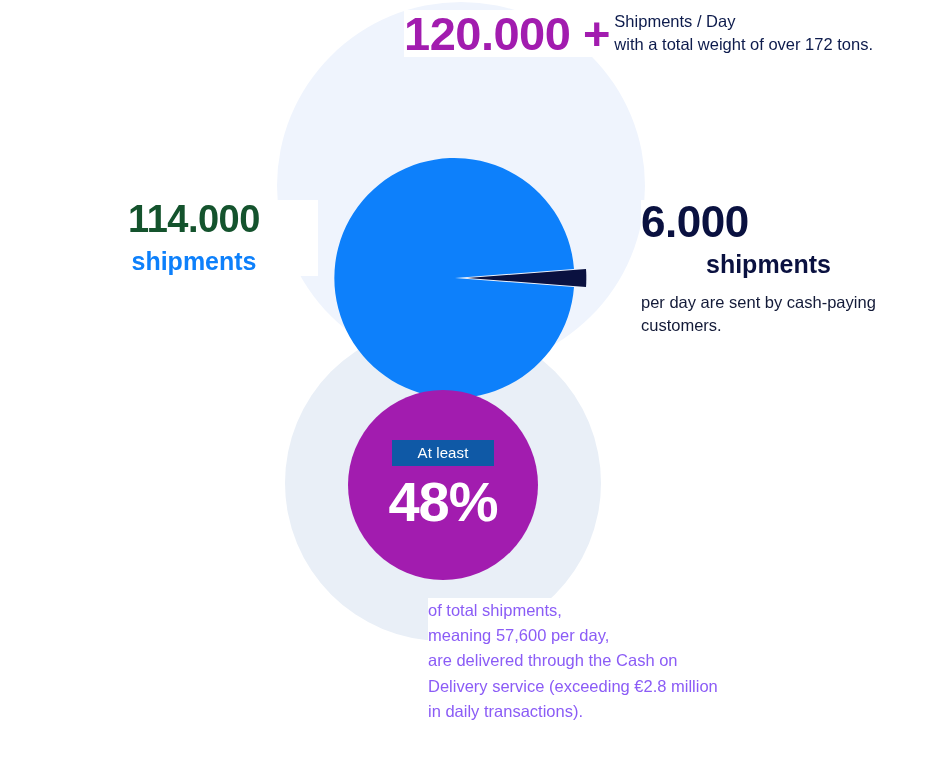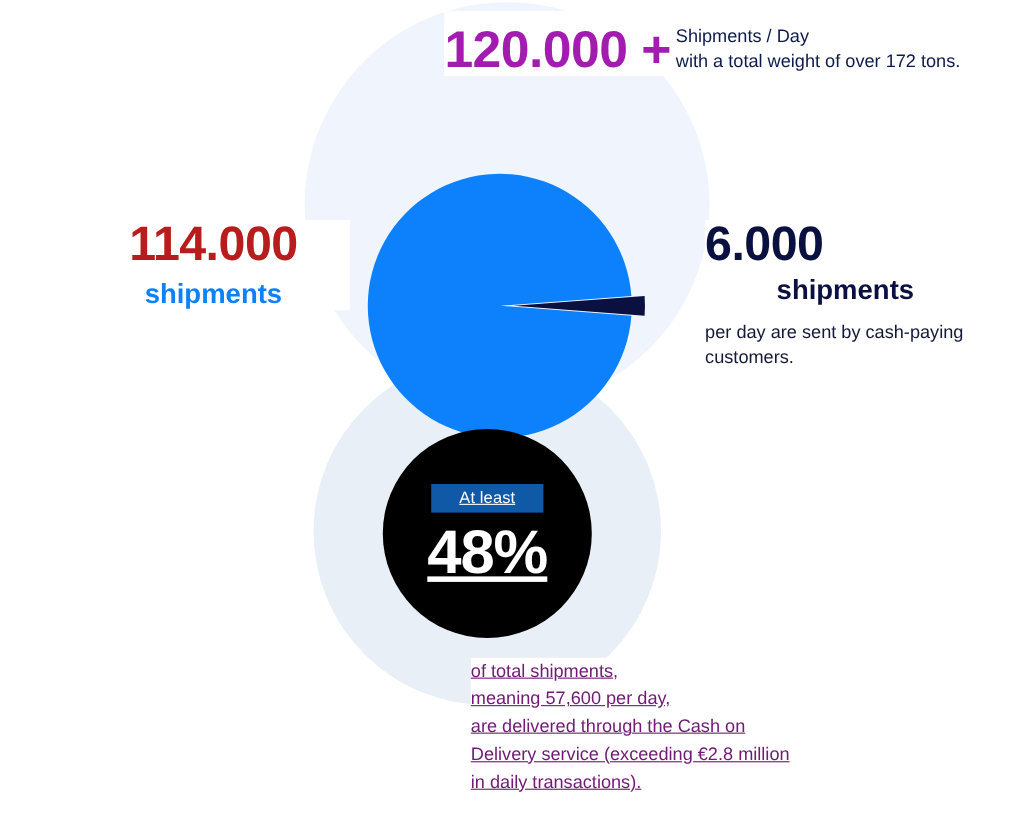--- a/index.html
+++ b/index.html
@@ -50,27 +50,26 @@
   #pie-wrap svg { display: block; }
 
   
   #percent-circle {
     position: absolute;
     left: 348px;
     top: 390px;
     width: 190px;
     height: 190px;
     border-radius: 50%;
-    background: #000000;
+    background: #a21caf;
     display: flex;
     flex-direction: column;
     align-items: center;
     justify-content: center;
     color: #ffffff;
-    text-decoration: underline;
   }
   #percent-label {
     background: #0f59a6;
     color: #ffffff;
     font-size: 15px;
     line-height: 1.45;
     padding: 2px 26px 3px 26px;
     letter-spacing: .1px;
   }
   #percent-value {
@@ -110,30 +109,30 @@
   }
 
   
   #block-top { left: 404px; top: 10px; padding: 0; }
   #block-top .stat-number {
     font-size: 47px;
     color: #a21caf;
     letter-spacing: -0.5px;
   }
   #block-top .stat-desc {
-    margin-top: 12px;
+    margin-top: 0;
     font-size: 16.5px;
     color: #0d1b4c;
   }
 
   
   #block-left { left: 70px; top: 200px; width: 248px; text-align: center; }
   #block-left .stat-number {
-    font-size: 44px;
-    color: #b91c1c;
+    font-size: 38px;
+    color: #14532d;
     letter-spacing: -0.5px;
   }
   #block-left .stat-sub {
     font-size: 25px;
     color: #0d80fb;
     margin-top: 9px;
   }
   #block-left .stat-desc {
     display: block;
     margin-top: 24px;
@@ -161,23 +160,22 @@
     color: #131a38;
     white-space: normal;
   }
 
   
   #block-bottom { left: 428px; top: 598px; width: 330px; }
   #block-bottom .stat-desc {
     display: block;
     font-size: 16.5px;
     line-height: 1.53;
-    color: #701a75;
+    color: #8b5cf6;
     white-space: pre-line;
-    text-decoration: underline;
   }
 </style>
 </head>
 <body>
 
 <div id="infographic">
 
   <div class="bg-circle" id="bg-circle-top"></div>
   <div class="bg-circle" id="bg-circle-bottom"></div>
 

